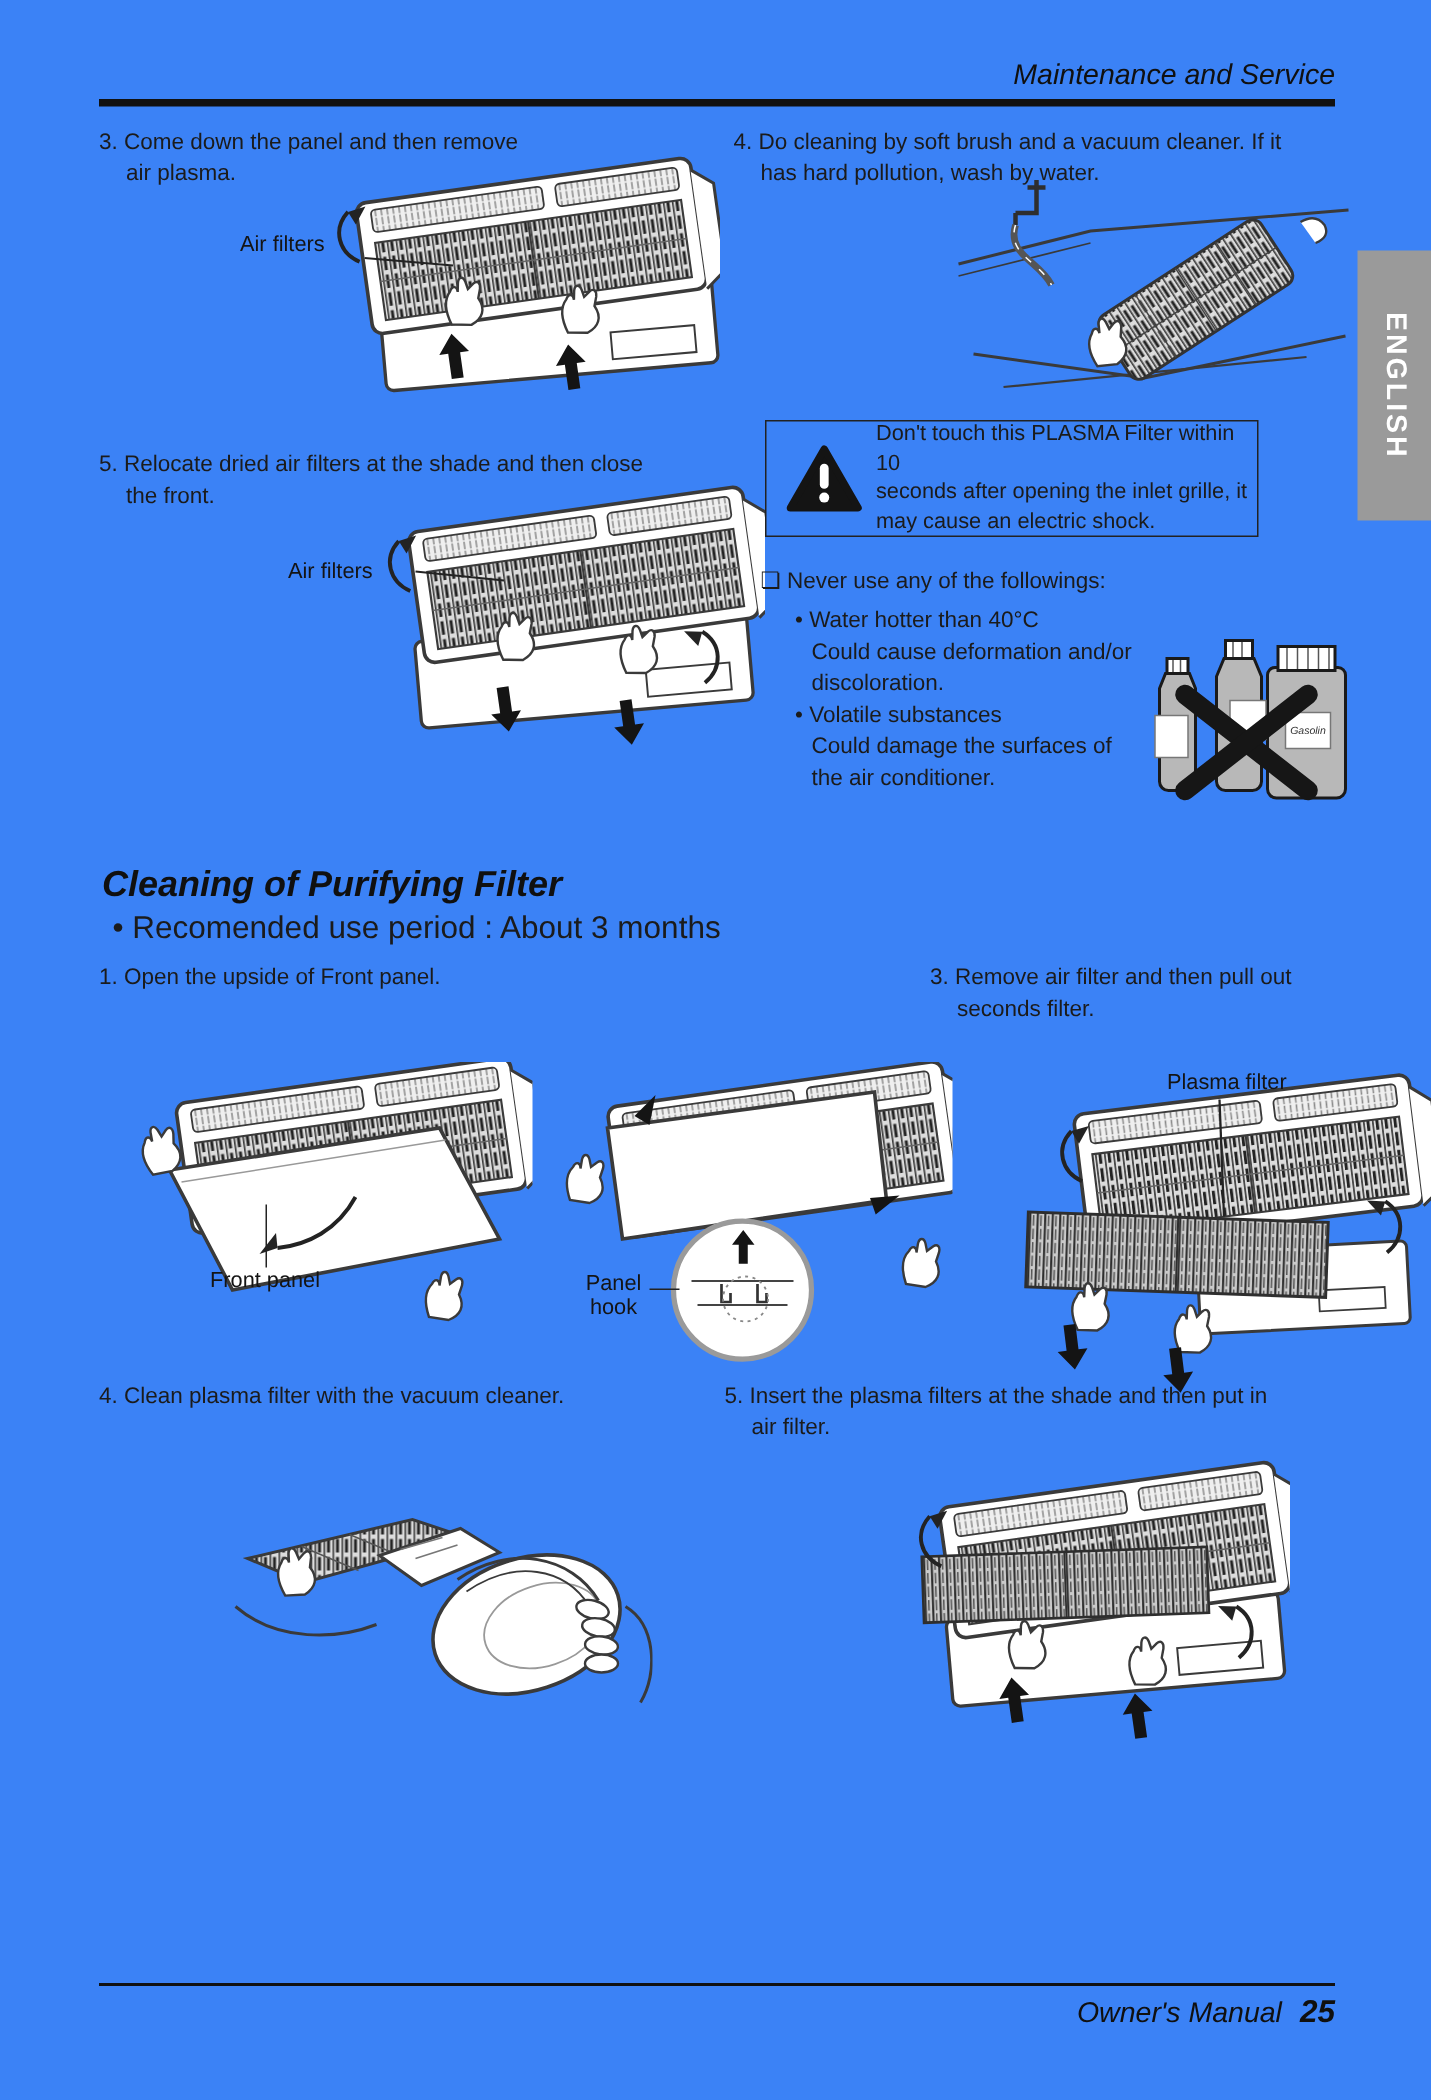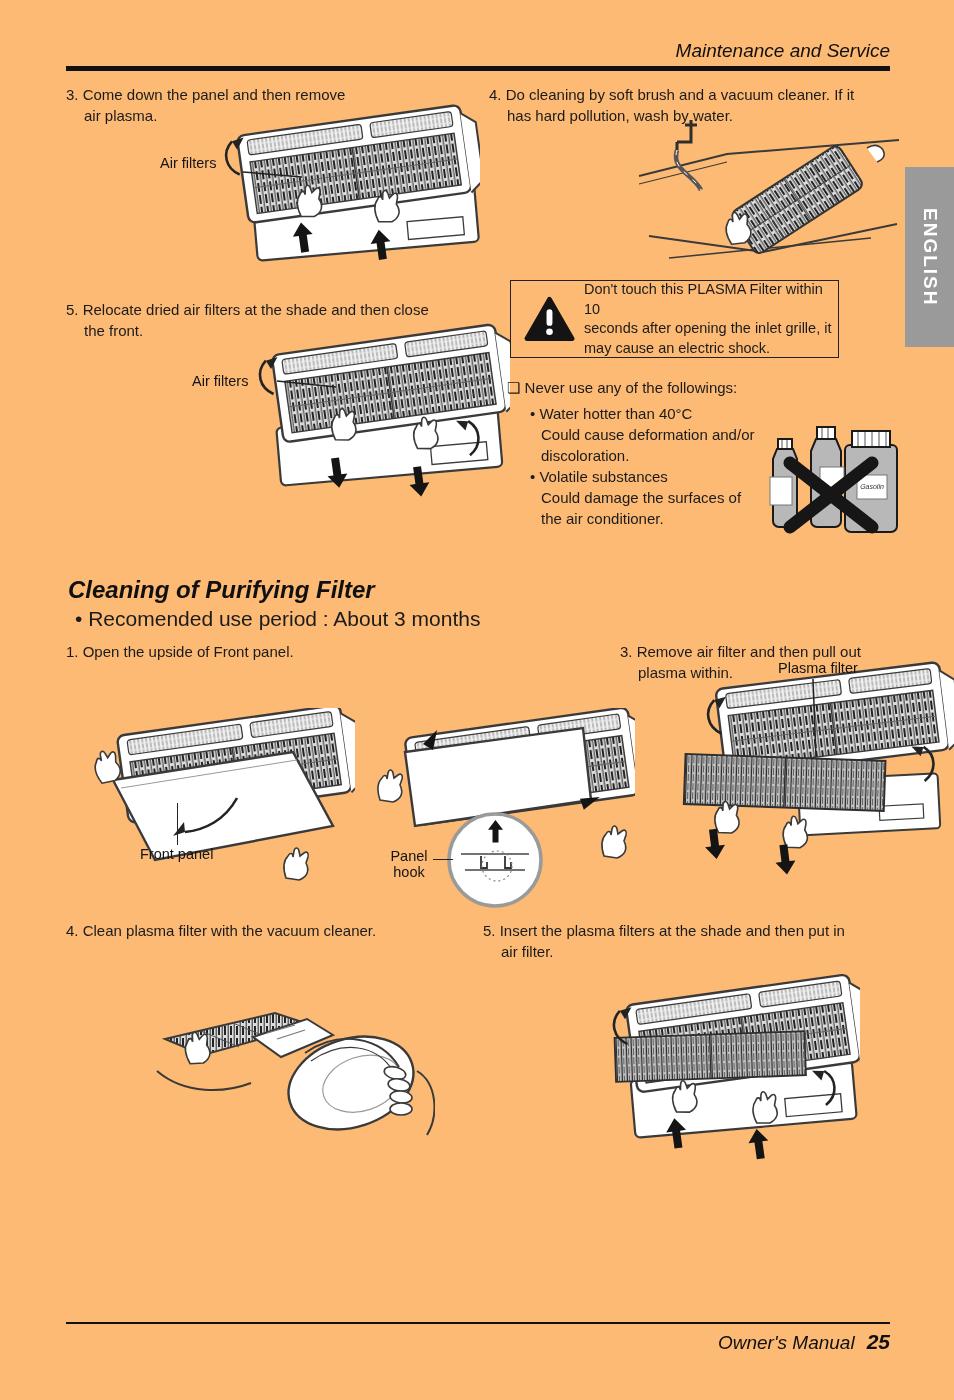--- a/index.html
+++ b/index.html
@@ -1,16 +1,16 @@
 <!DOCTYPE html>
 <html><head>
 <meta charset="utf-8">
 <style>
   html,body{margin:0;padding:0;background:#ffffff;}
-  #page{position:relative;width:954px;height:1400px;background:#fdba74;overflow:hidden;
+  #page{position:relative;width:954px;height:1400px;background:#3b82f6;overflow:hidden;
         font-family:"Liberation Sans",sans-serif;color:#1b1b1b;}
   .abs{position:absolute;}
   .step{font-size:15px;line-height:21px;color:#1b1b1b;}
   .step div{white-space:nowrap;}
   .ind{padding-left:18px;}
   .lbl{font-size:14.5px;color:#141414;white-space:nowrap;}
   .leader{position:absolute;border-top:1.5px solid #232323;}
   .vleader{position:absolute;border-left:1.5px solid #232323;}
   .hdr{font-style:italic;font-size:19px;color:#101010;}
   .rule{background:#111111;}
@@ -211,21 +211,21 @@
   </div>
 
   <div class="abs h2" style="left:68px;top:576px;">Cleaning of Purifying Filter</div>
   <div class="abs note" style="left:64px;top:607px;">• Recomended use period : About 3 months</div>
 
   <div class="abs step" style="left:66px;top:641px;">
     <div>1. Open the upside of Front panel.</div>
   </div>
   <div class="abs step" style="left:620px;top:641px;">
     <div>3. Remove air filter and then pull out</div>
-      <div class="ind">plasma within.</div>
+      <div class="ind">seconds filter.</div>
   </div>
 
   <div class="abs" style="left:85px;top:708px;width:270px;height:205px;">
     <svg width="270" height="205" viewBox="0 0 270 205">
       <g transform="rotate(-8 140 90)">
           <use href="#acbody" x="40" y="12"></use>
         </g>
       <polygon points="28,72 208,44 248,118 70,152" fill="#fff" stroke="#3a3a3a" stroke-width="2.4"></polygon>
       <line x1="36" y1="80" x2="212" y2="52" stroke="#999" stroke-width="1"></line>
       <path d="M152 90 C140 112 120 122 100 124" fill="none" stroke="#232323" stroke-width="2.6"></path>
@@ -257,21 +257,21 @@
         <use href="#uparrowp" transform="translate(-7,-40) scale(0.75)"></use>
       </g>
     </svg>
     <div class="leader" style="left:58px;top:151px;width:20px;"></div>
     <div class="abs lbl" style="left:8px;top:140px;width:52px;text-align:center;">
       <div>Panel</div>
         <div>hook</div>
     </div>
   </div>
 
-  <div class="abs" style="left:675px;top:657px;width:280px;height:225px;">
+  <div class="abs" style="left:675px;top:711px;width:280px;height:225px;">
     <svg width="280" height="225" viewBox="0 0 280 225">
       <g transform="rotate(-7 150 100)">
         <g transform="translate(120,120) rotate(4)">
           <rect width="140" height="55" rx="4" fill="#fff" stroke="#3a3a3a" stroke-width="2"></rect>
           <rect x="80" y="30" width="44" height="14" fill="#fff" stroke="#3a3a3a" stroke-width="1.2"></rect>
         </g>
         <use href="#acbody" x="48" y="18"></use>
         <g transform="translate(12,80) rotate(9)">
           <rect width="200" height="50" fill="url(#plasmapat)" stroke="#2e2e2e" stroke-width="2"></rect>
           <line x1="100" y1="0" x2="100" y2="50" stroke="#2e2e2e" stroke-width="1.4"></line>

